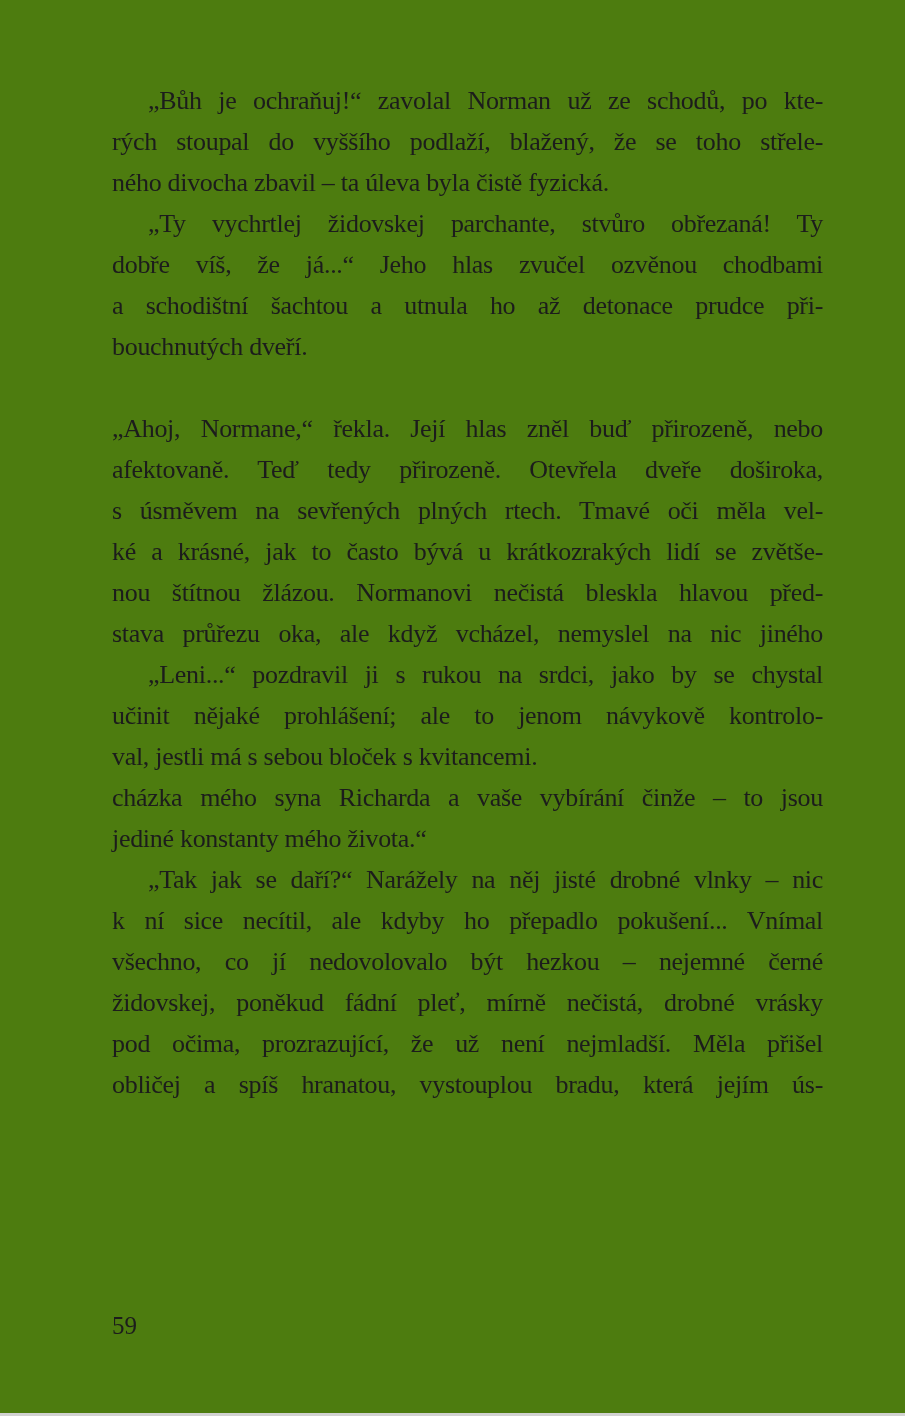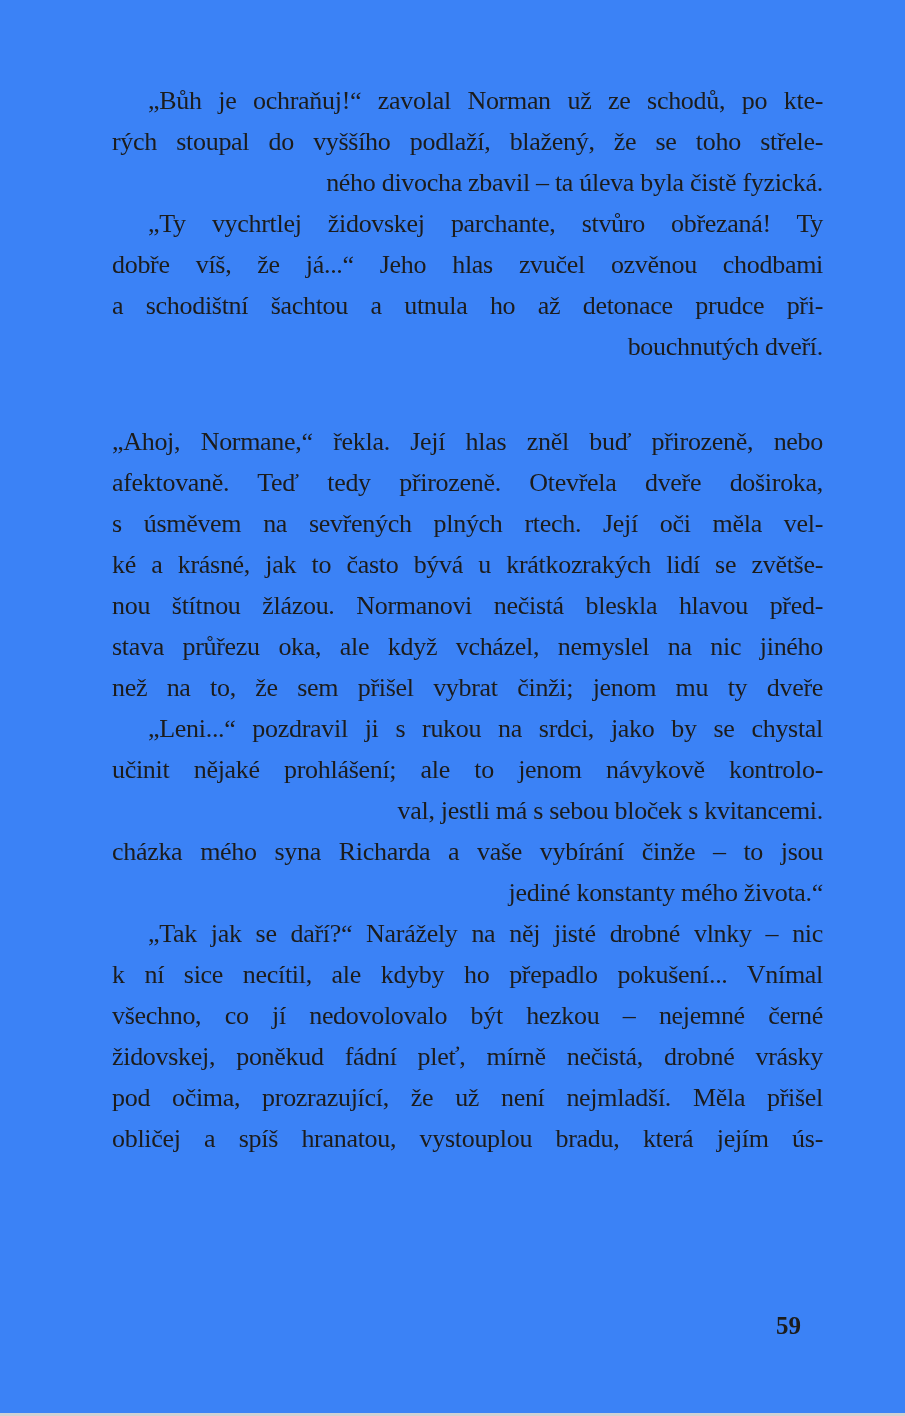--- a/index.html
+++ b/index.html
@@ -11,58 +11,58 @@
     width: 905px;
     height: 1416px;
     position: relative;
     overflow: hidden;
     font-family: "Liberation Serif", "DejaVu Serif", serif;
     color: #1c1c1c;
   }
   .book-page {
     position: absolute;
     inset: 0;
-    background: #3b82f6;
+    background: #4d7c0f;
   }
   .text-block {
     position: absolute;
     top: 80px;
     left: 112px;
     width: 711px;
   }
   .paragraph {
     margin: 0;
   }
   .paragraph.space-before {
-    margin-top: 54px;
+    margin-top: 41px;
   }
   .line {
     font-size: 26px;
     line-height: 41px;
     letter-spacing: -0.3px;
     white-space: normal;
-    text-align: right;
+    text-align: left;
   }
   .line.just {
     text-align: justify;
     text-align-last: justify;
   }
   .line.indent {
     text-indent: 36px;
   }
   .page-number {
     position: absolute;
     top: 1312px;
     left: 112px;
     width: 711px;
-    text-align: right;
+    text-align: left;
     padding-right: 22px;
     box-sizing: border-box;
     font-size: 25px;
-    font-weight: bold;
+    font-weight: normal;
     color: #1c1c1c;
   }
   .page-edge {
     position: absolute;
     left: 0;
     bottom: 0;
     width: 100%;
     height: 3px;
     background: #d2d2d2;
   }
@@ -79,25 +79,24 @@
       </div>
       <div class="paragraph">
         <div class="line just indent">„Ty vychrtlej židovskej parchante, stvůro obřezaná! Ty</div>
         <div class="line just">dobře víš, že já...“ Jeho hlas zvučel ozvěnou chodbami</div>
         <div class="line just">a schodištní šachtou a utnula ho až detonace prudce při-</div>
         <div class="line">bouchnutých dveří.</div>
       </div>
       <div class="paragraph space-before">
         <div class="line just">„Ahoj, Normane,“ řekla. Její hlas zněl buď přirozeně, nebo</div>
         <div class="line just">afektovaně. Teď tedy přirozeně. Otevřela dveře doširoka,</div>
-        <div class="line just">s úsměvem na sevřených plných rtech. Její oči měla vel-</div>
+        <div class="line just">s úsměvem na sevřených plných rtech. Tmavé oči měla vel-</div>
         <div class="line just">ké a krásné, jak to často bývá u krátkozrakých lidí se zvětše-</div>
         <div class="line just">nou štítnou žlázou. Normanovi nečistá bleskla hlavou před-</div>
         <div class="line just">stava průřezu oka, ale když vcházel, nemyslel na nic jiného</div>
-        <div class="line just">než na to, že sem přišel vybrat činži; jenom mu ty dveře</div>
       </div>
       <div class="paragraph">
         <div class="line just indent">„Leni...“ pozdravil ji s rukou na srdci, jako by se chystal</div>
         <div class="line just">učinit nějaké prohlášení; ale to jenom návykově kontrolo-</div>
         <div class="line">val, jestli má s sebou bloček s kvitancemi.</div>
       </div>
       <div class="paragraph">
         <div class="line just">cházka mého syna Richarda a vaše vybírání činže – to jsou</div>
         <div class="line">jediné konstanty mého života.“</div>
       </div>

